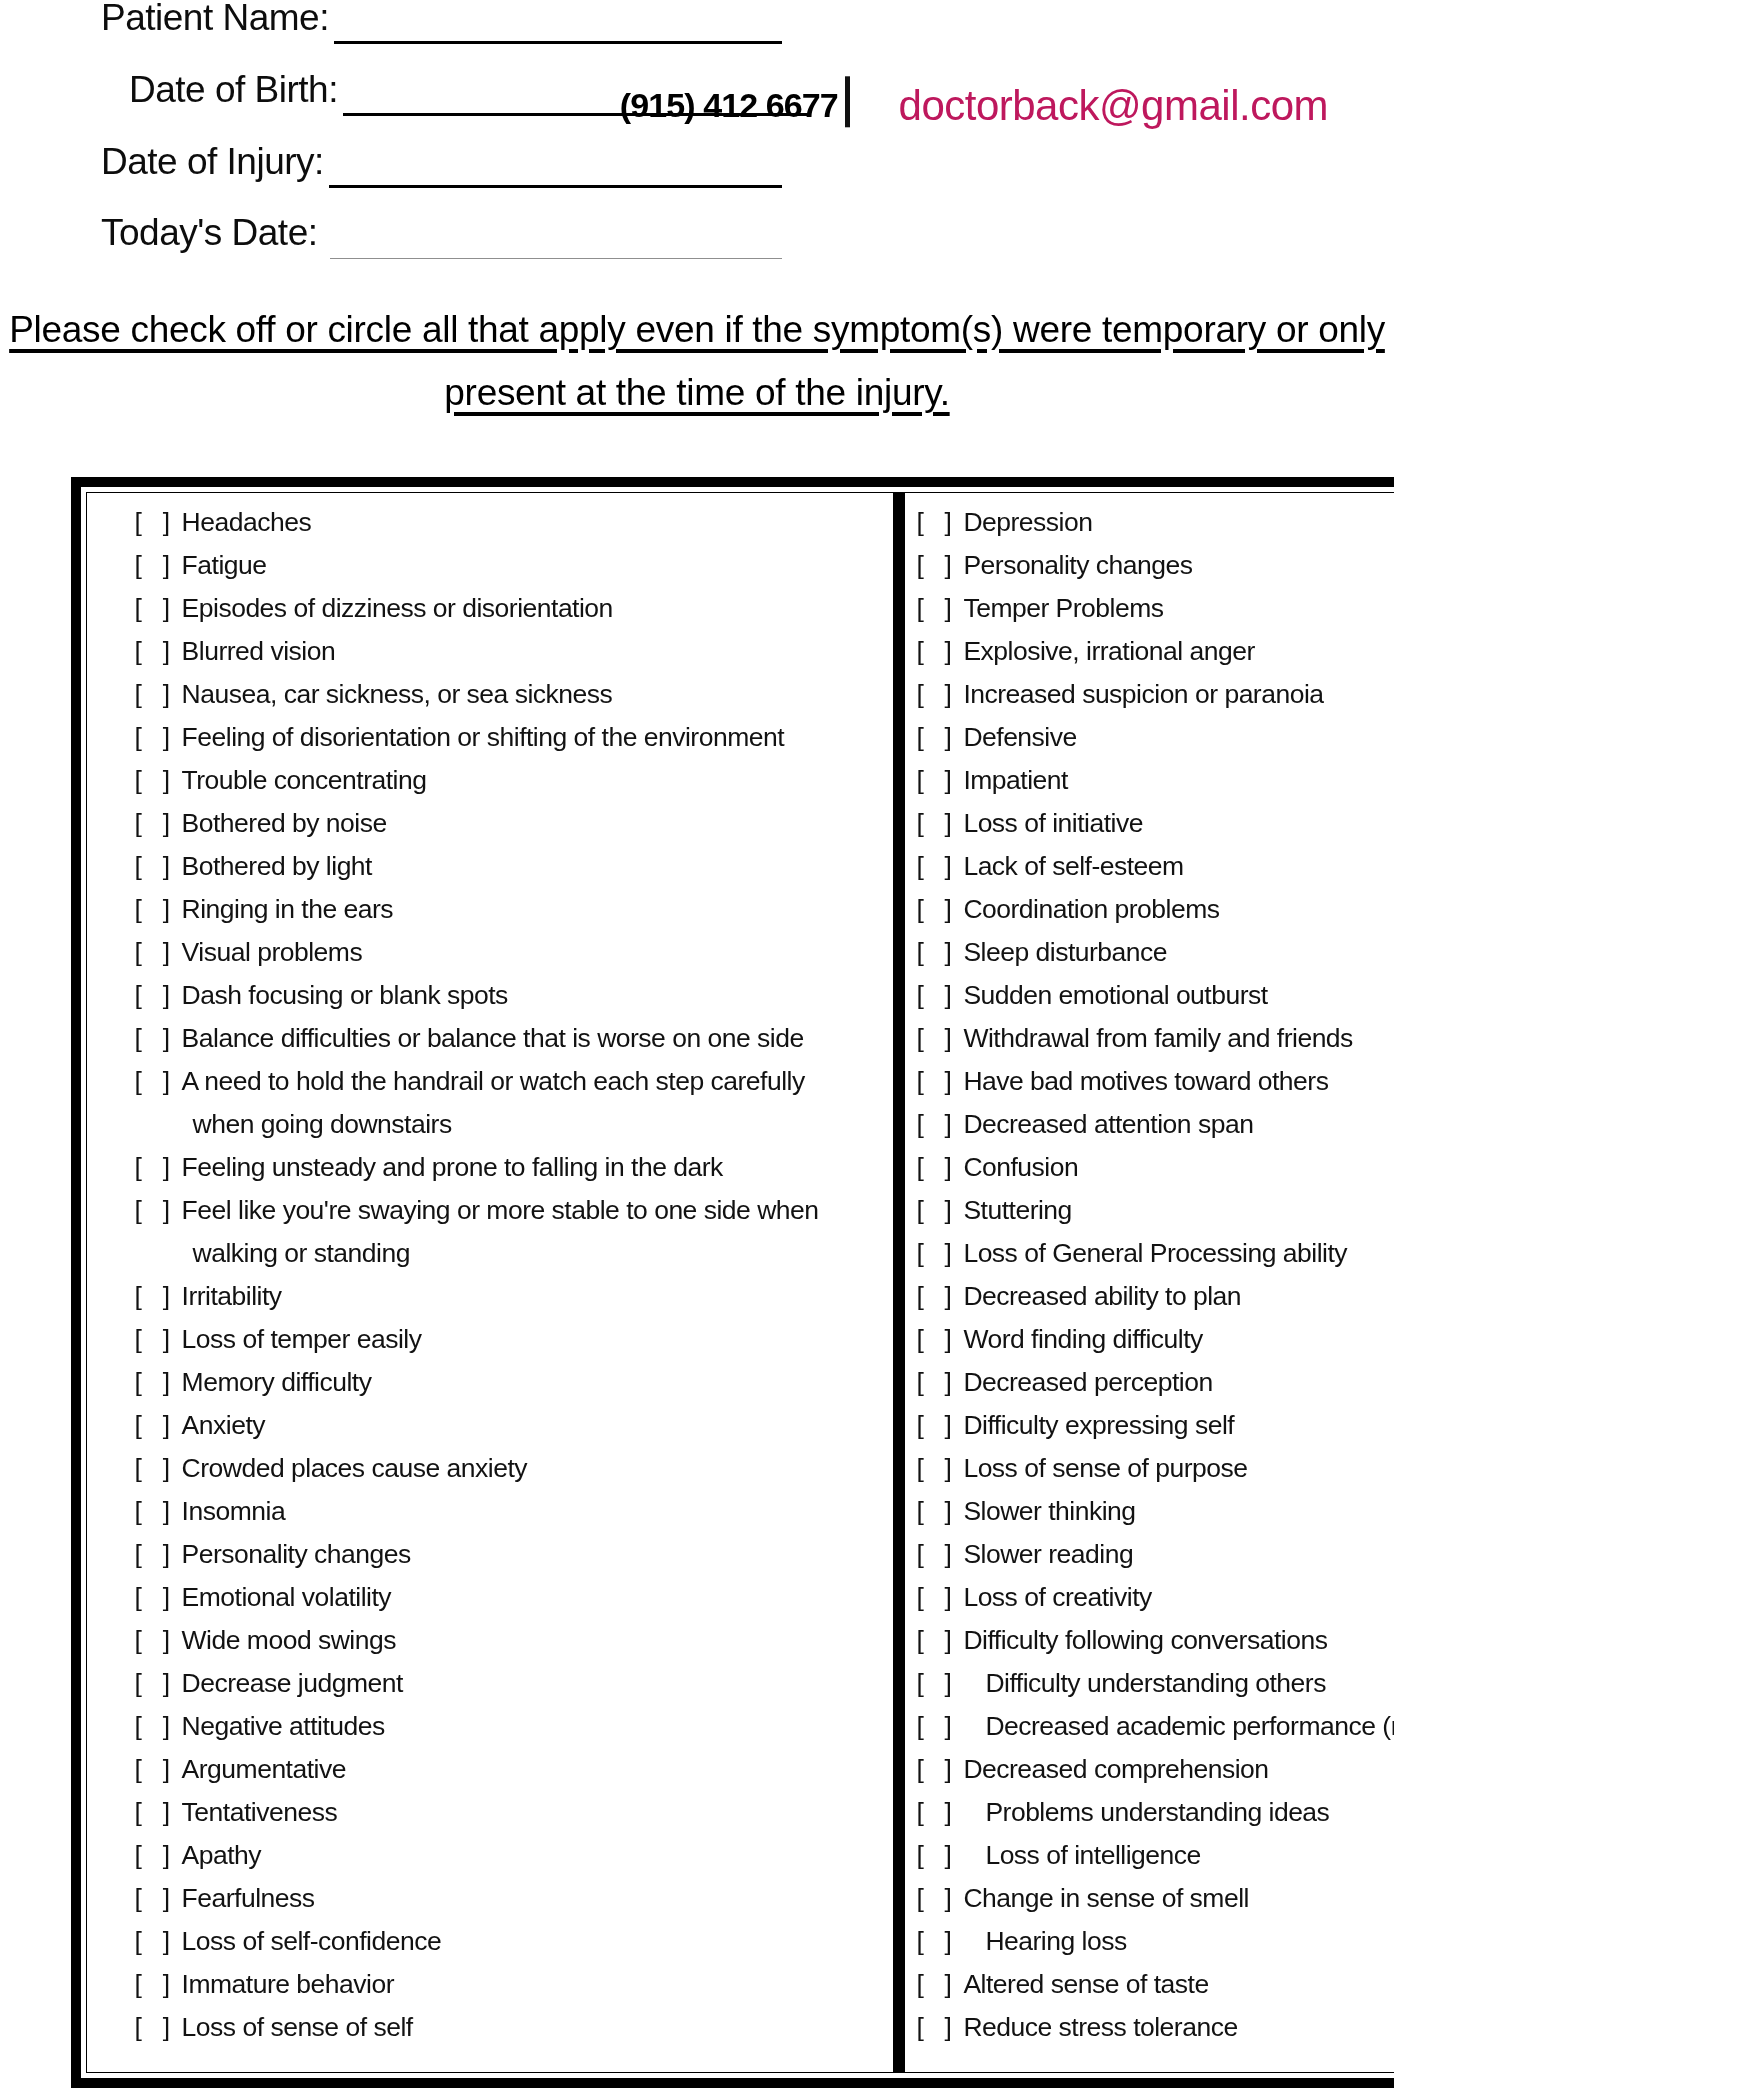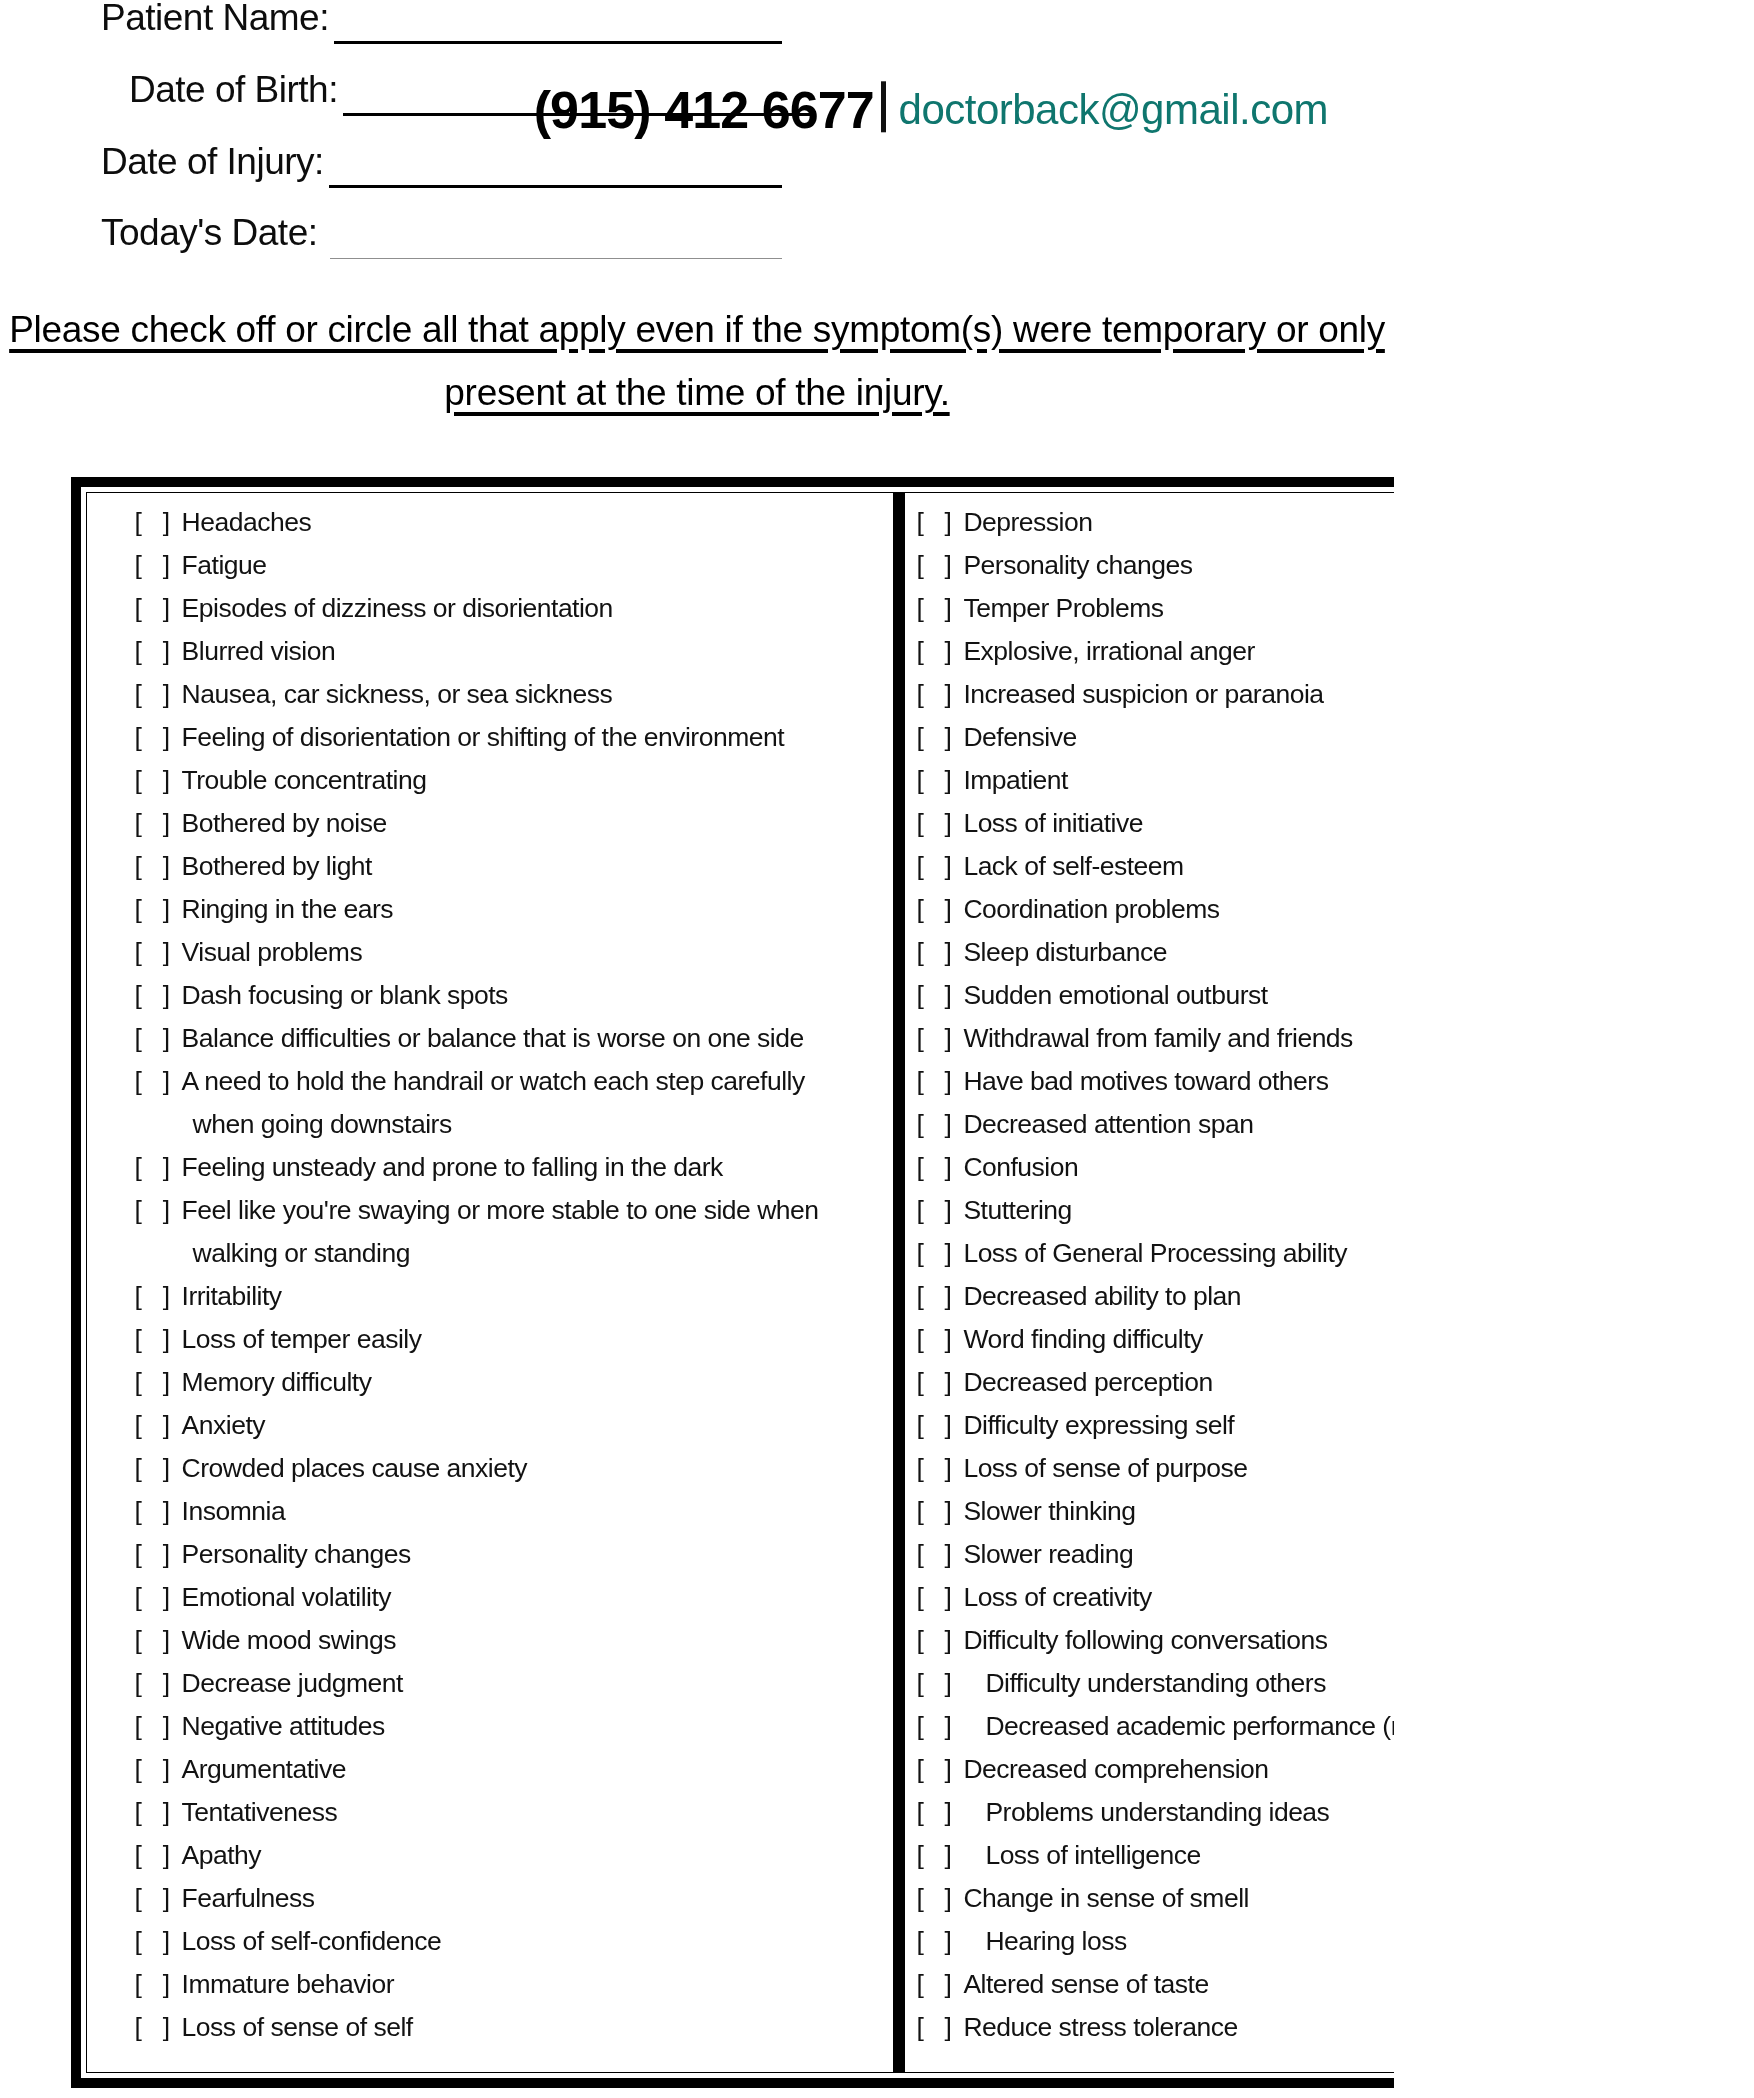--- a/index.html
+++ b/index.html
@@ -14,23 +14,23 @@
   .field-row.r1 { top:-1.8px; }
   .field-row.r2 { top:70px;margin-left:28px; }
   .field-row.r3 { top:142px; }
   .field-row.r4 { top:213px; }
   .field-label { font-size:37px; line-height:40px; white-space:nowrap; letter-spacing:-0.5px; }
   .blank { flex:1; height:0; border-bottom:3.7px solid #000; margin-left:5.5px; margin-bottom:-5.5px; }
   .field-row.r4 .blank { border-bottom:1.8px solid #8f8f8f; margin-left:12.8px; }
 
   
   .contact { position:absolute; top:80px; right:66px; display:flex; align-items:center; white-space:nowrap; }
-  .phone { font-size:52px; font-weight:700; letter-spacing:-0.9px; color:#000; }
+  .phone { font-size:34px; font-weight:700; letter-spacing:-0.9px; color:#000; }
   .sep { width:4.6px; height:51px; background:#111; margin:0 12.8px 0 7.3px; transform:translateY(-3.7px); }
-  .email { font-size:42px; color:#0f766e; letter-spacing:-0.5px; }
+  .email { font-size:42px; color:#be185d; letter-spacing:-0.5px;margin-left:36px; }
 
   
   .instruction { position:absolute; top:298px; left:0; right:0; text-align:center;
                  font-size:37px; letter-spacing:-0.3px; line-height:63px; color:#000; }
   .instruction span { text-decoration:underline; text-decoration-thickness:3.7px; text-underline-offset:7.3px; }
 
   
   .box { position:absolute; left:71px; top:477px; width:1636px; height:1611px;
          border:10px solid #000; padding:4.6px; box-sizing:border-box; }
   .box-inner { border:1.8px solid #000; width:100%; height:100%; box-sizing:border-box; display:flex; }

